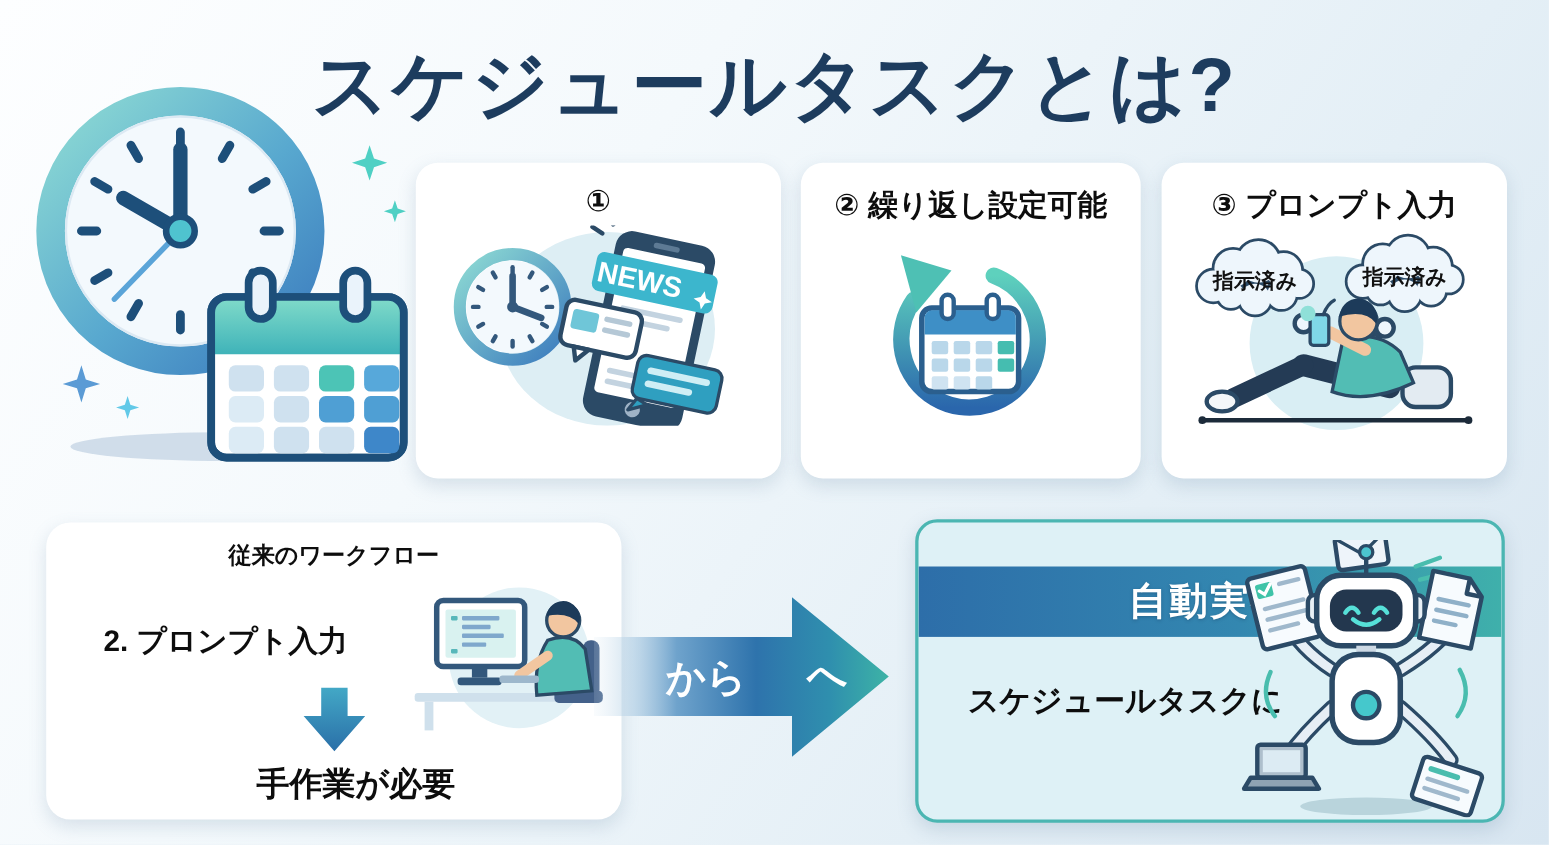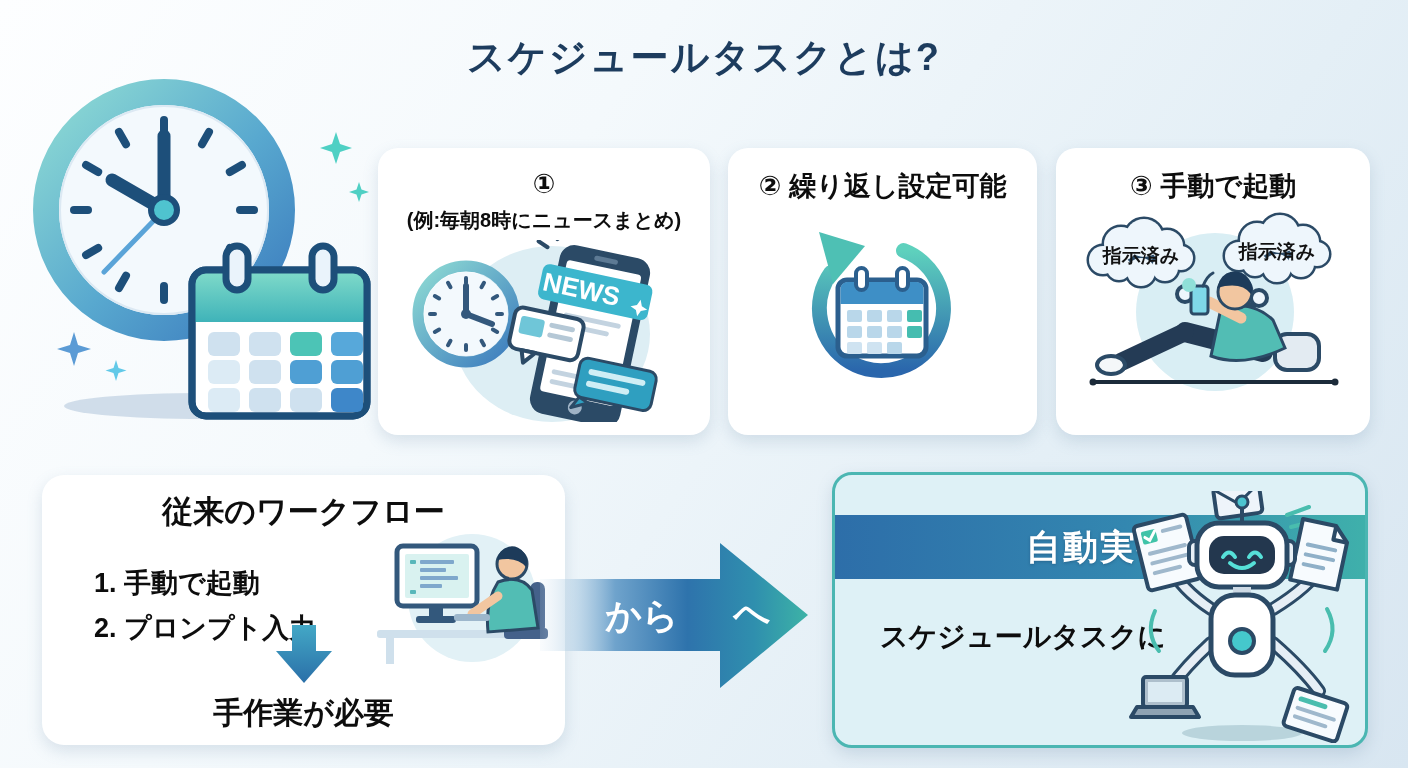--- a/index.html
+++ b/index.html
@@ -3,39 +3,39 @@
 <meta charset="utf-8">
 <style>
   html,body{margin:0;padding:0;background:#e9f1f7;}
   .stage{
     position:relative;width:1408px;height:768px;overflow:hidden;
     background:linear-gradient(125deg,#fdfeff 0%,#f4f9fc 35%,#e4eff6 70%,#d8e6f1 100%);
     font-family:"Liberation Sans","DejaVu Sans",sans-serif;
   }
   .page-title{
     position:absolute;top:32px;left:0;width:100%;text-align:center;
-    font-size:38px;font-weight:bold;color:#1d3c5e;letter-spacing:2px;
+    font-size:69px;font-weight:bold;color:#1d3c5e;letter-spacing:2px;
   }
   .card{
     position:absolute;background:#ffffff;border-radius:20px;
     box-shadow:0 6px 16px rgba(96,128,158,.20);
   }
   .feature{top:148px;height:287px;display:flex;flex-direction:column;align-items:center;padding-top:20px;box-sizing:border-box;}
   .feature-head{display:flex;align-items:center;gap:8px;font-size:27px;font-weight:bold;color:#0d0d0d;white-space:nowrap;}
   .feature-sub{margin-top:7px;font-size:20px;font-weight:bold;color:#0d0d0d;white-space:nowrap;}
   .feature-art{margin-top:6px;}
   #feature-1{left:378px;width:332px;}
   #feature-2{left:728px;width:309px;}
   #feature-3{left:1056px;width:314px;}
   .before-card{left:42px;top:475px;width:523px;height:270px;border-radius:22px;}
-  .before-title{position:absolute;top:16px;left:0;width:100%;text-align:center;font-size:31px;font-weight:bold;color:#0d0d0d;}
+  .before-title{position:absolute;top:16px;left:0;width:100%;text-align:center;font-size:21px;font-weight:bold;color:#0d0d0d;}
   .before-steps{position:absolute;left:52px;top:86px;font-size:27px;font-weight:bold;color:#0d0d0d;line-height:45px;white-space:nowrap;}
   .before-person{position:absolute;left:330px;top:55px;}
   .before-down-arrow{position:absolute;left:232px;top:150px;}
-  .before-result{position:absolute;top:218px;left:0;width:100%;text-align:center;font-size:30px;font-weight:bold;color:#0d0d0d;}
+  .before-result{position:absolute;top:218px;left:0;width:100%;text-align:center;font-size:30px;font-weight:bold;color:#0d0d0d;padding-left:20px;}
   .transition-arrow{position:absolute;left:540px;top:533px;}
   .after-card{
     position:absolute;left:832px;top:472px;width:536px;height:276px;
     border-radius:20px;border:3px solid #4bb6b2;box-sizing:border-box;
     background:#def1f6;overflow:hidden;box-shadow:0 6px 16px rgba(96,128,158,.22);
   }
   .after-header{
     height:64px;line-height:64px;text-align:center;color:#ffffff;
     font-size:35px;font-weight:bold;letter-spacing:2px;
     background:linear-gradient(90deg,#2d6ea9 0%,#3387b0 55%,#3fb0ab 100%);
@@ -118,21 +118,20 @@
       <path d="M345,112 l2.5,7.5 7.5,2.5 -7.5,2.5 -2.5,7.5 -2.5,-7.5 -7.5,-2.5 7.5,-2.5 z" fill="#4fd0c4"></path>
       <path d="M60,262 l4,13 13,4 -13,4 -4,13 -4,-13 -13,-4 13,-4 z" fill="#5b9bd5"></path>
       <path d="M102,290 l2.5,8 8,2.5 -8,2.5 -2.5,8 -2.5,-8 -8,-2.5 8,-2.5 z" fill="#62c9e8"></path>
     </g>
   </svg>
 
   <div class="card feature" id="feature-1">
     <div class="feature-head">
       <span>①</span>
     </div>
-    <div class="feature-sub">(例:毎朝8時にニュースまとめ)</div>
     <svg class="feature-art" width="300" height="182" viewBox="0 0 300 182">
       <defs>
         <linearGradient id="miniRing" x1="0" y1="0" x2="1" y2="1">
           <stop offset="0%" stop-color="#8fdcd4"></stop>
             <stop offset="100%" stop-color="#3a79bd"></stop>
         </linearGradient>
       </defs>
       <ellipse cx="158" cy="94" rx="98" ry="88" fill="#ddeef4"></ellipse>
 
       <g>
@@ -228,21 +227,21 @@
           <rect x="29" y="76" width="15" height="12" rx="2" fill="#cfe3f1"></rect>
           <rect x="49" y="76" width="15" height="12" rx="2"></rect>
         </g>
       </g>
     </svg>
   </div>
 
   <div class="card feature" id="feature-3">
     <div class="feature-head">
       <span>③</span>
-      <span>手動で起動</span>
+      <span>プロンプト入力</span>
     </div>
     <svg class="feature-art" width="300" height="182" viewBox="0 0 300 182">
       <circle cx="152" cy="102" r="79" fill="#d9eef4"></circle>
 
       <g transform="translate(78,42)">
         <g fill="#eef6fc" stroke="#2b4a66" stroke-width="5">
           <circle cx="-38" cy="8" r="14"></circle>
             <circle cx="-20" cy="-8" r="17"></circle>
             <circle cx="3" cy="-14" r="19"></circle>
           <circle cx="26" cy="-6" r="16"></circle>
@@ -308,21 +307,20 @@
         <line x1="30" y1="172" x2="272" y2="172" stroke="#1c2b3a" stroke-width="4" stroke-linecap="round"></line>
         <circle cx="30" cy="172" r="3.5" fill="#1c2b3a"></circle>
           <circle cx="272" cy="172" r="3.5" fill="#1c2b3a"></circle>
       </g>
     </svg>
   </div>
 
   <div class="card before-card">
     <div class="before-title">従来のワークフロー</div>
     <div class="before-steps">
-      <div>1. 手動で起動</div>
       <div>2. プロンプト入力</div>
     </div>
     <svg class="before-person" width="200" height="140" viewBox="0 0 200 140">
       <circle cx="100" cy="68" r="64" fill="#e2f1f6"></circle>
       <rect x="5" y="100" width="152" height="8" rx="3" fill="#cfe0ec"></rect>
       <rect x="14" y="108" width="8" height="26" fill="#cfe0ec"></rect>
       <g>
         <rect x="25" y="16" width="80" height="60" rx="6" fill="#ffffff" stroke="#33587c" stroke-width="5"></rect>
         <rect x="33" y="24" width="64" height="44" rx="2" fill="#d9f2f0"></rect>
         <g fill="#58b7ba">

